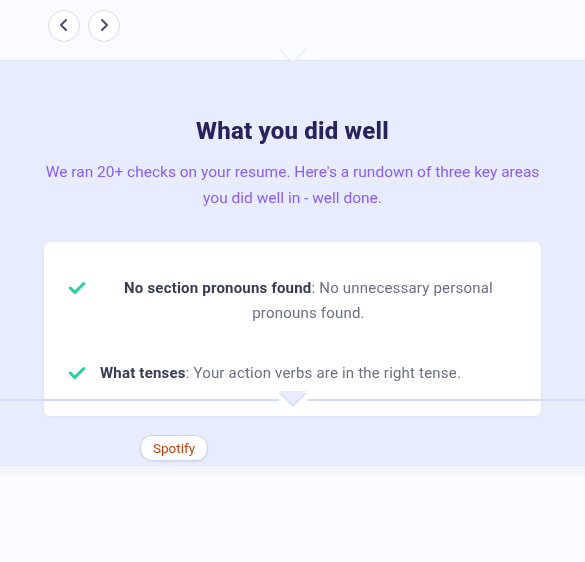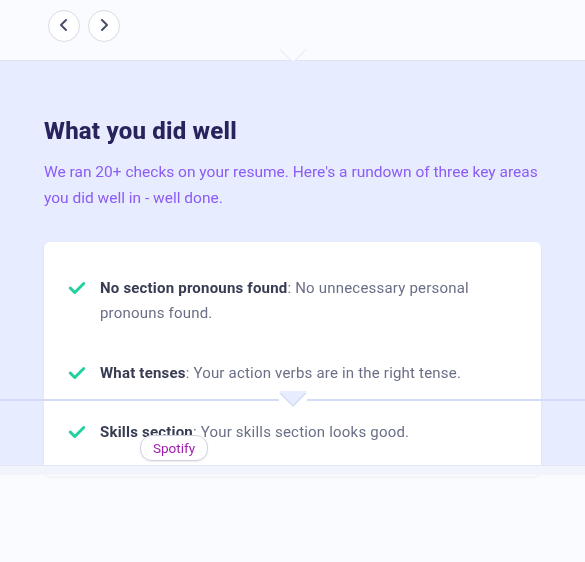--- a/index.html
+++ b/index.html
@@ -7,20 +7,21 @@
     font-family: -apple-system, BlinkMacSystemFont, "Segoe UI", Roboto, Helvetica, Arial, sans-serif;
     background: #fafbff;
     width: 585px;
     height: 562px;
     overflow: hidden;
   }
   .wrap {
     position: relative;
     width: 585px;
     height: 475px;
+    text-align: center;
   }
 
   
   .nav-arrows {
     position: absolute;
     top: 10px;
     left: 48px;
     display: flex;
     gap: 8px;
   }
@@ -167,21 +168,21 @@
 
   .tooltip {
     position: absolute;
     bottom: 14px;
     left: 140px;
     background: #ffffff;
     border: 1px solid #cfd3e3;
     border-radius: 12px;
     padding: 4px 12px;
     font-size: 13.5px;
-    color: #a21caf;
+    color: #c2410c;
     box-shadow: 0 1px 2px rgba(0,0,0,0.08);
   }
 </style>
 </head>
 <body>
 
 <div class="wrap">
 
   <div class="nav-arrows">
     <button class="nav-btn" aria-label="Previous">
@@ -224,30 +225,20 @@
           <span class="check-icon">
             <svg viewBox="0 0 24 24" fill="none">
                 <path d="M3 12l6 6L21 6" stroke="#21d19f" stroke-width="4" stroke-linecap="round" stroke-linejoin="round"></path>
               </svg>
           </span>
           <span class="check-text">
             <strong>What tenses</strong><span>: Your action verbs are in the right tense.</span>
           </span>
         </div>
 
-        <div class="check-row">
-          <span class="check-icon">
-            <svg viewBox="0 0 24 24" fill="none">
-                <path d="M3 12l6 6L21 6" stroke="#21d19f" stroke-width="4" stroke-linecap="round" stroke-linejoin="round"></path>
-              </svg>
-          </span>
-          <span class="check-text">
-            <strong>Skills section</strong><span>: Your skills section looks good.</span>
-          </span>
-        </div>
 
       </div>
     </div>
 
     <div class="bottom-divider">
       <div class="line l"></div>
       <div class="line r"></div>
       <div class="v"></div>
       <div class="v2"></div>
     </div>

